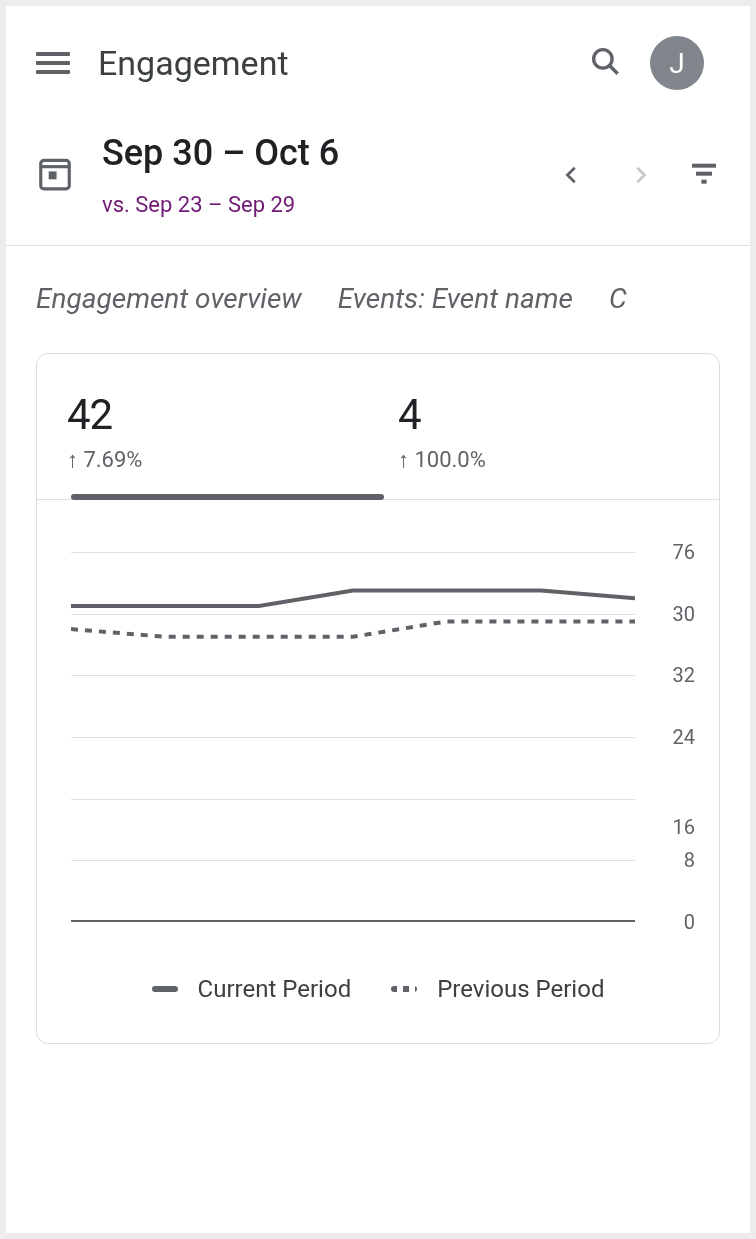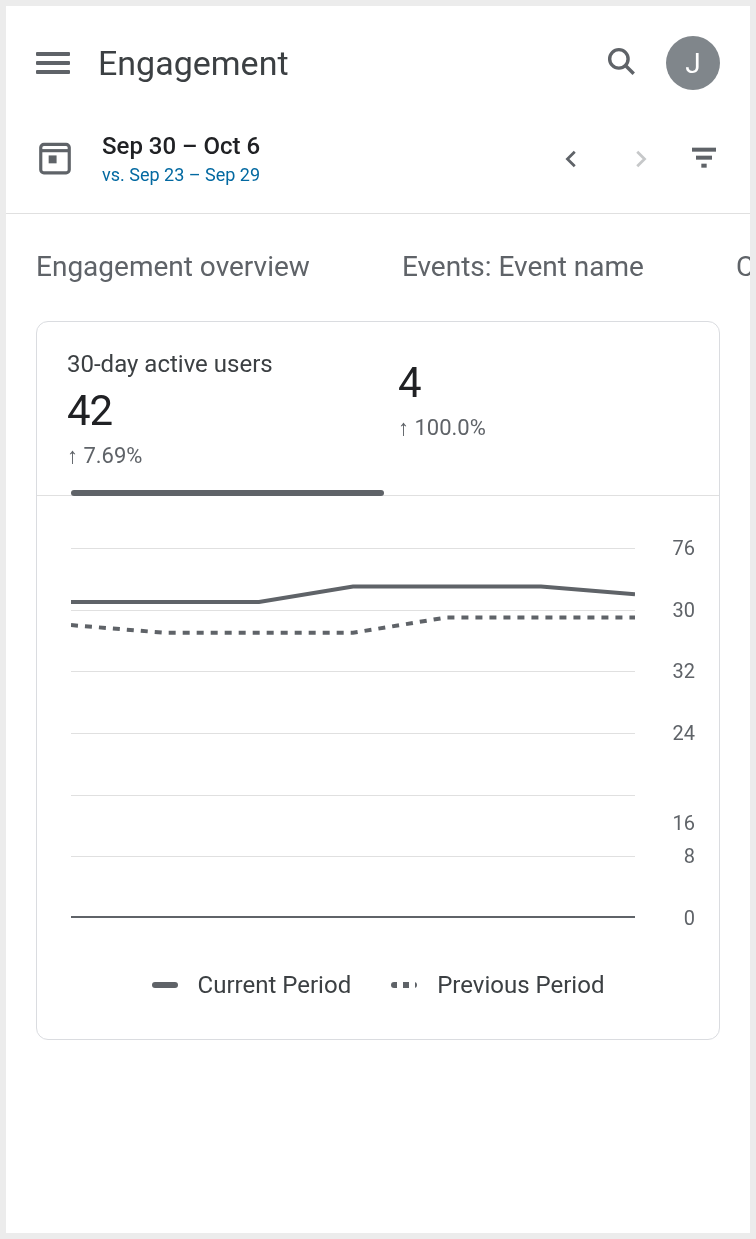--- a/index.html
+++ b/index.html
@@ -17,21 +17,21 @@
     width: 744px;
     height: 1227px;
     overflow: hidden;
     position: relative;
   }
 
   
   .appbar {
     display: flex;
     align-items: center;
-    padding: 30px 30px 24px 30px;
+    padding: 30px 46px 24px 30px;
     gap: 28px;
   }
   .hamburger {
     width: 34px;
     cursor: pointer;
   }
   .hamburger div {
     height: 4px;
     background: #5f6368;
     margin: 5px 0;
@@ -61,49 +61,50 @@
   .daterow {
     display: flex;
     align-items: center;
     padding: 18px 30px 28px 30px;
     gap: 28px;
     border-bottom: 1px solid #e0e0e0;
   }
   .calendar-icon svg { width: 38px; height: 38px; }
   .daterange { flex: 1; }
   .daterange .primary {
-    font-size: 24px;
+    font-size: 36px;
     font-weight: 500;
     color: #202124;
   }
   .daterange .compare {
-    font-size: 18px;
-    color: #0369a1;
-    margin-top: 4px;
+    font-size: 22px;
+    color: #701a75;
+    margin-top: 18px;
   }
   .chev {
     width: 40px;
     height: 40px;
     display: flex;
     align-items: center;
     justify-content: center;
     cursor: pointer;
   }
   .chev svg { width: 22px; height: 22px; }
   .chev.disabled { opacity: 0.35; pointer-events: none; }
   .filter-icon svg { width: 32px; height: 32px; }
 
   
   .tabs {
     display: flex;
-    gap: 92px;
+    gap: 36px;
     padding: 36px 30px 0 30px;
     overflow: hidden;
     white-space: nowrap;
     position: relative;
+    font-style: italic;
   }
   .tab {
     font-size: 28px;
     color: #5f6368;
     padding-bottom: 24px;
     position: relative;
     cursor: pointer;
   }
   .tab.active::after {
     content: '';
@@ -302,21 +303,20 @@
 
   <div class="tabs">
     <div class="tab active">Engagement overview</div>
     <div class="tab">Events: Event name</div>
     <div class="tab">C</div>
   </div>
 
   <div class="card">
     <div class="metrics">
       <div class="metric active">
-        <div class="label">30-day active users</div>
         <div class="value">42</div>
         <div class="delta">↑ 7.69%</div>
       </div>
       <div class="metric">
         <div class="value">4</div>
         <div class="delta">↑ 100.0%</div>
       </div>
     </div>
     <div class="metrics-divider"></div>
 

